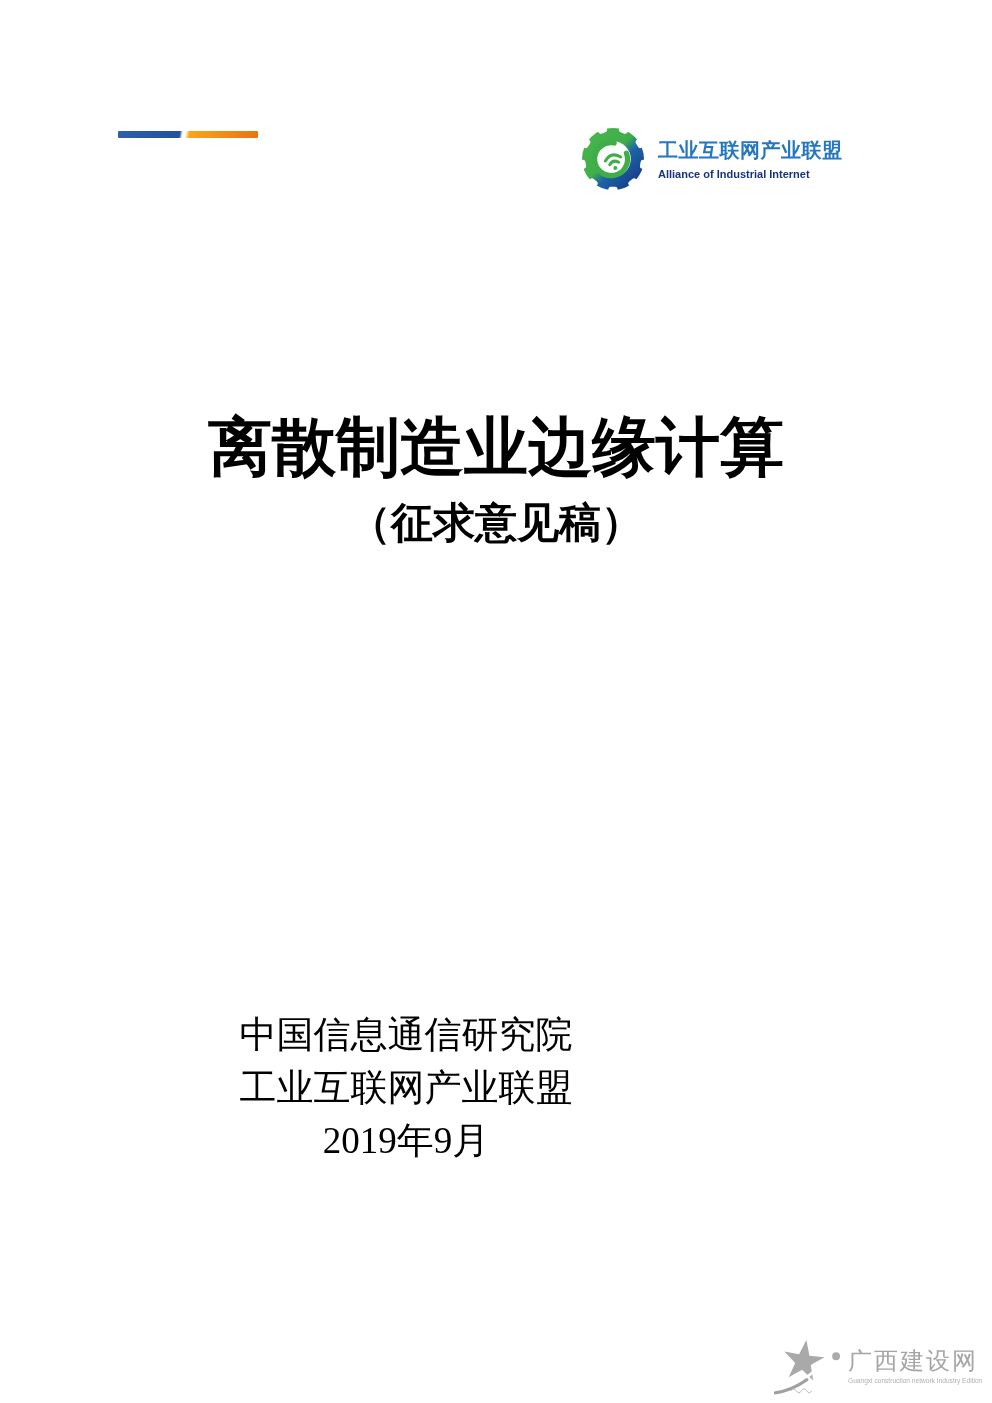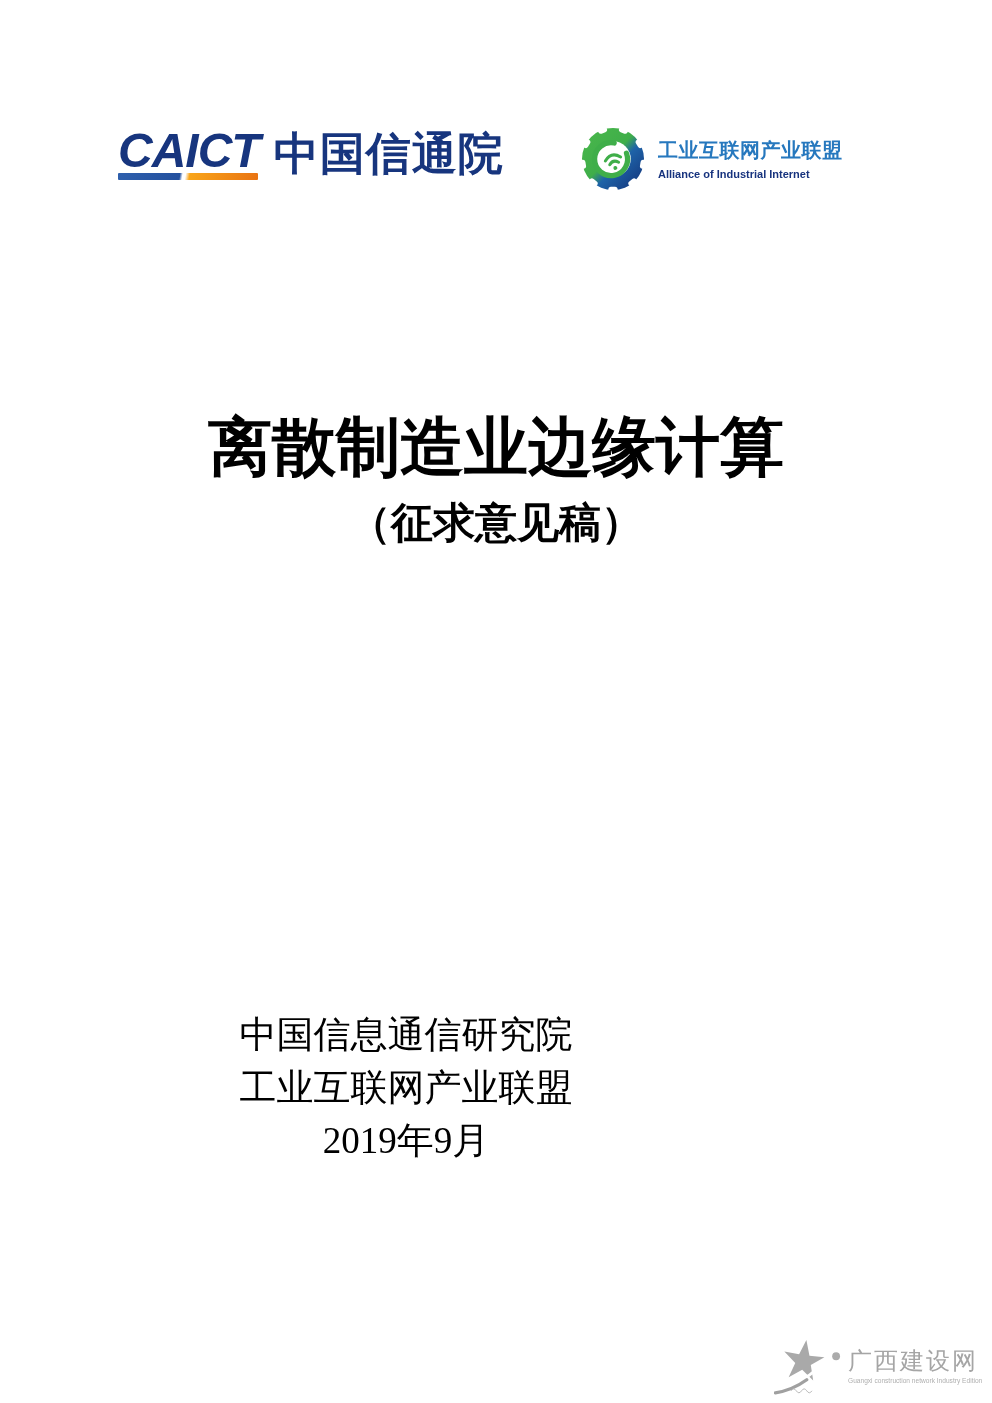--- a/index.html
+++ b/index.html
@@ -142,24 +142,22 @@
     transform-origin: left top;
   }
 </style>
 </head>
 <body>
 
 <div class="page">
 
   <div class="caict-logo">
     <div class="caict-left">
-      <span class="caict-acronym">CAICT</span>
       <div class="caict-underline"></div>
     </div>
-    <span class="caict-cn">中国信通院</span>
   </div>
 
   <div class="aii-logo">
     <svg class="aii-gear" viewBox="0 0 100 100" aria-hidden="true">
       <defs>
         <linearGradient id="gearGrad" gradientUnits="userSpaceOnUse" x1="15" y1="15" x2="85" y2="85">
           <stop offset="0" stop-color="#47B54B"></stop>
           <stop offset="0.45" stop-color="#3FAE49"></stop>
           <stop offset="0.62" stop-color="#1E63A8"></stop>
           <stop offset="1" stop-color="#163F85"></stop>

